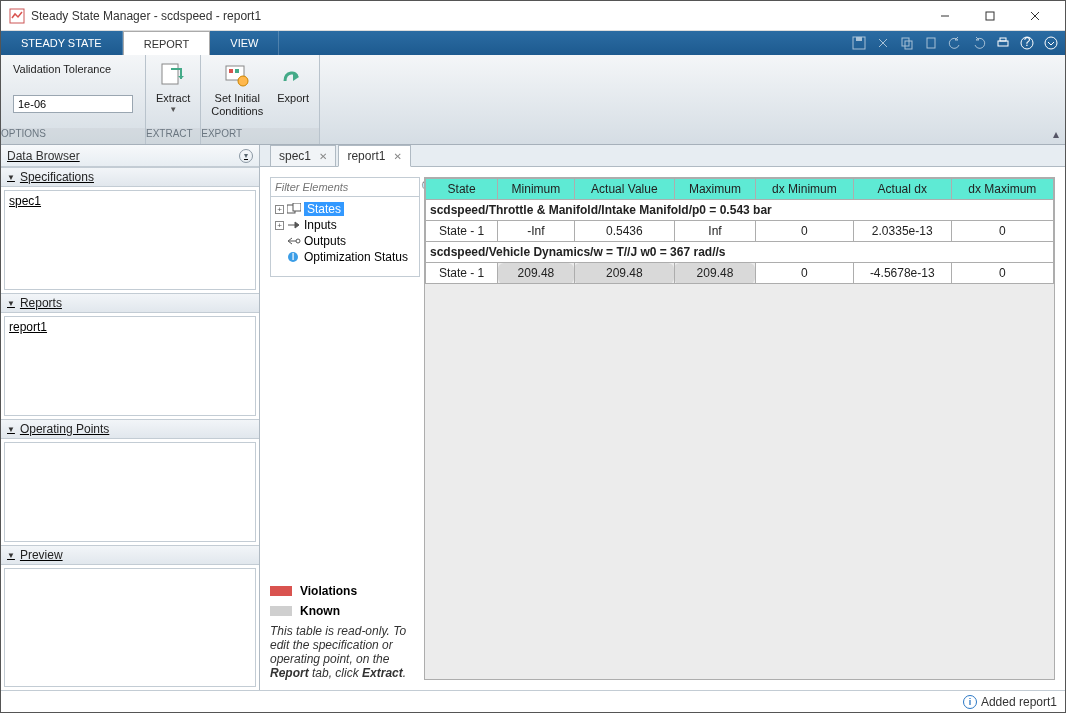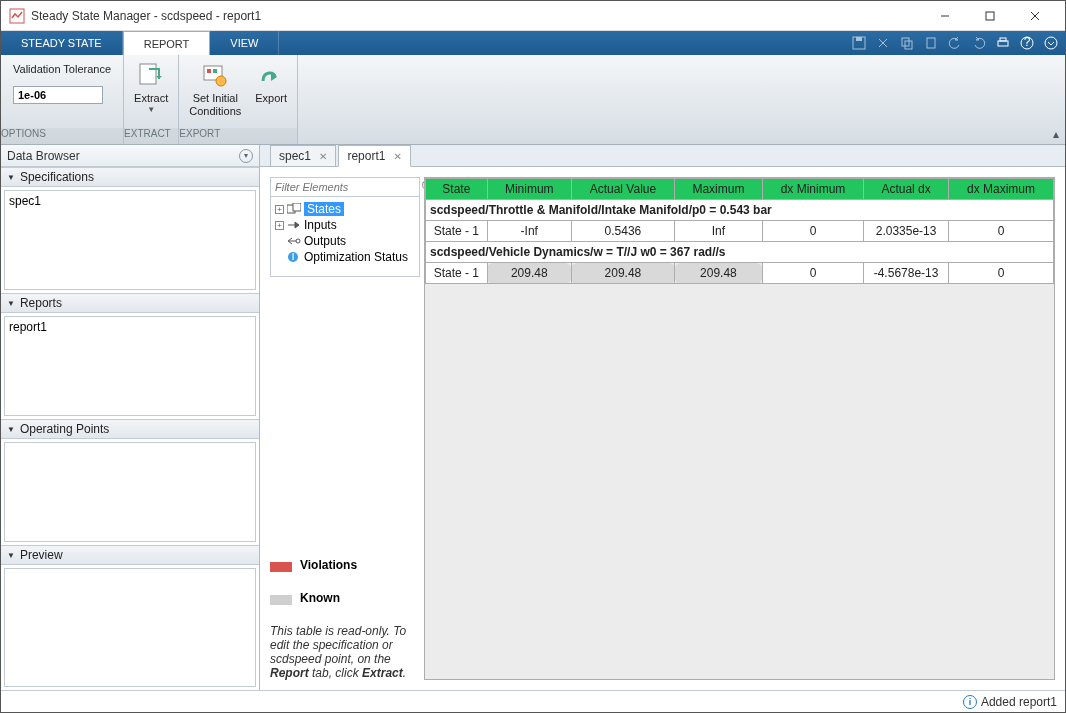--- a/index.html
+++ b/index.html
@@ -17,26 +17,26 @@
 .ribbon-icons { display:flex; align-items:center; padding-right:6px; gap:8px; }
 .ribbon-icons .ric { width:16px; height:16px; opacity:0.6; display:flex; align-items:center; justify-content:center; }
 .ribbon-icons .ric.enabled { opacity:1; }
 .toolstrip { height:90px; background:linear-gradient(#f4f6f8,#d5dde4); border-bottom:1px solid #a6b0ba; display:flex; position:relative; }
 .toolgroup { display:flex; flex-direction:column; align-items:stretch; border-right:1px solid #b9c3cc; }
 .toolgroup-body { flex:1; display:flex; align-items:flex-start; padding:4px 6px; gap:6px; }
 .toolgroup-label { height:16px; font-size:10px; color:#6a7680; text-align:left; background:rgba(0,0,0,0.03); }
 .tool-col { display:flex; flex-direction:column; align-items:center; justify-content:flex-start; padding:2px 4px; }
 .tool-col .iconbox { width:28px; height:28px; margin-bottom:3px; }
 .tool-col .lbl { font-size:11px; color:#222; text-align:center; line-height:13px; }
-.valtol { display:flex; flex-direction:column; gap:11px; padding:4px 6px; }
+.valtol { display:flex; flex-direction:column; gap:20px; padding:4px 6px; }
 .valtol-label { font-size:11px; color:#222; }
-.valtol-input { width:90px; border:1px solid #9aa6b1; padding:2px 4px; font-size:11px; background:#fff;font-weight:bold; }
+.valtol-input { width:120px; border:1px solid #9aa6b1; padding:2px 4px; font-size:11px; background:#fff; }
 .collapse-marker { position:absolute; right:6px; bottom:3px; color:#556; font-size:12px; }
 .main-area { flex:1; display:flex; min-height:0; }
-.sidebar { width:259px; border-right:1px solid #b0bac3; display:flex; flex-direction:column; background:#fff; }
+.sidebar { width:259px; border-right:1px solid #b0bac3; display:flex; flex-direction:column; background:#fff;text-decoration:underline; }
 .databrowser-hdr { height:22px; background:linear-gradient(#f7f9fb,#e7edf2); border-bottom:1px solid #c3ccd4; display:flex; align-items:center; padding:0 6px; color:#333; font-size:11px; }
 .databrowser-hdr .circ { margin-left:auto; width:14px; height:14px; border:1px solid #8a97a3; border-radius:50%; display:flex; align-items:center; justify-content:center; font-size:8px; color:#5a6770; }
 .panel-hdr { height:20px; background:linear-gradient(#f2f5f8,#e1e7ed); border-top:1px solid #c3ccd4; border-bottom:1px solid #c3ccd4; display:flex; align-items:center; padding:0 6px; color:#222; font-size:11px;text-align:right; }
 .panel-hdr::before { content:"▼"; font-size:8px; margin-right:5px; color:#333; }
 .panel-body { flex:0 0 auto; border:1px solid #c3ccd4; margin:3px; background:#fff; padding:3px 4px; font-size:12px; }
 #p-specs { height:100px; }
 #p-reports { height:100px; }
 #p-oppts { height:100px; }
 #p-preview { flex:1; min-height:50px; }
 .doc-area { flex:1; display:flex; flex-direction:column; min-width:0; }
@@ -49,29 +49,29 @@
 .filter-row { display:flex; align-items:center; border:1px solid #c3ccd4; padding:2px 4px; }
 .filter-input { flex:1; border:none; outline:none; color:#888; font-style:italic; font-size:11px; }
 .fi-icon { color:#2b6ca3; font-size:12px; margin-left:3px; }
 .tree { border:1px solid #c3ccd4; flex:0 0 auto; padding:4px 2px; font-size:11px; margin-top:0; border-top:none; height:80px; }
 .tree .row { display:flex; align-items:center; padding:1px 0 1px 2px; gap:3px; }
 .tree .exp { width:9px; height:9px; border:1px solid #888; font-size:8px; line-height:7px; text-align:center; color:#555; flex:none; }
 .tree .node-icon { width:14px; height:12px; flex:none; display:flex; align-items:center; justify-content:center; }
 .tree .sel { background:#3399ff; color:#fff; padding:0 3px; }
 .left-spacer { flex:1; }
 .legend { margin-top:auto; font-size:11px; }
-.legend-row { display:flex; align-items:flex-end; gap:8px; margin:19px 0; }
+.legend-row { display:flex; align-items:center; gap:8px; margin:6px 0; }
 .sw { width:22px; height:10px; }
 .sw.red { background:#d9534f; }
 .sw.gray { background:#cfcfcf; }
 .note { font-style:italic; color:#333; margin-top:6px; line-height:14px; }
 .note b { font-style:italic; font-weight:bold; }
 .table-wrap { flex:1; border:1px solid #adadad; background:#ececec; min-height:0; display:flex; flex-direction:column; }
 .tbl { width:100%; border-collapse:collapse; font-size:11px; }
-.tbl th { background:#22c55e; border:1px solid #adadad; padding:3px 14px; font-weight:normal; color:#222; text-align:center; }
+.tbl th { background:#5eead4; border:1px solid #adadad; padding:3px 4px; font-weight:normal; color:#222; text-align:center; }
 .tbl td { background:#fff; border:1px solid #adadad; padding:3px 4px; text-align:center; color:#222; }
 .tbl tr.grouprow td { text-align:left; font-weight:bold; background:#fff; }
 .tbl td.known { background:#d9d9d9;border-radius:6px; }
 .table-fill { flex:1; }
 .statusbar { height:22px; border-top:1px solid #c3ccd4; background:#fff; display:flex; align-items:center; justify-content:flex-end; padding:0 8px; font-size:11px; color:#333; gap:4px; }
 .statusbar .info-ic { width:14px; height:14px; border-radius:50%; border:1px solid #2b78c5; color:#2b78c5; font-size:9px; display:flex; align-items:center; justify-content:center; font-weight:bold; }
 </style>
 </head>
 <body>
 
@@ -304,21 +304,21 @@
         <div class="legend">
           <div class="legend-row">
               <span class="sw red"></span>
               <b>Violations</b>
             </div>
           <div class="legend-row">
               <span class="sw gray"></span>
               <b>Known</b>
             </div>
           <div class="note">
-            <span>This table is read-only. To edit the specification or scdspeed point, on the </span><b>Report</b><span> tab, click </span><b>Extract</b><span>.</span>
+            <span>This table is read-only. To edit the specification or operating point, on the </span><b>Report</b><span> tab, click </span><b>Extract</b><span>.</span>
           </div>
         </div>
       </div>
 
       <div class="table-wrap">
         <table class="tbl">
           <thead>
             <tr>
               <th>State</th>
               <th>Minimum</th>

